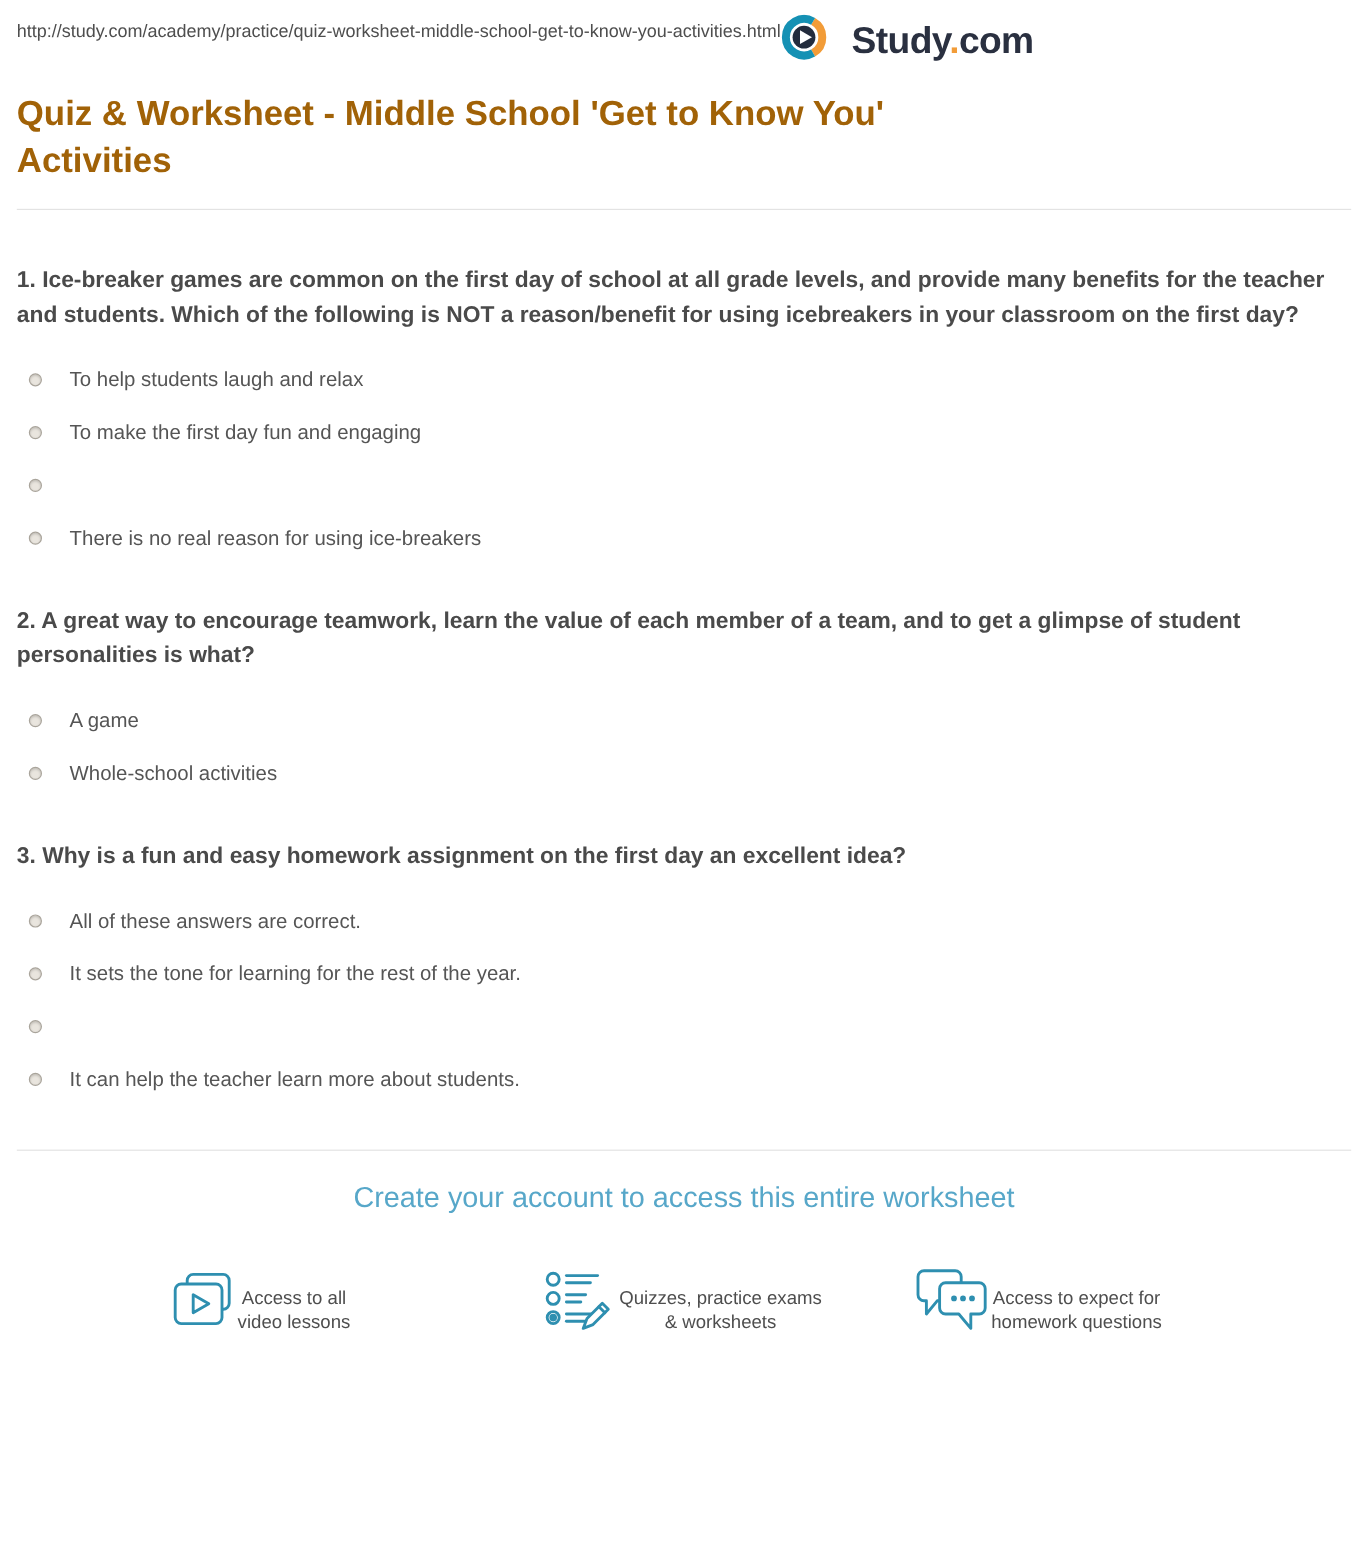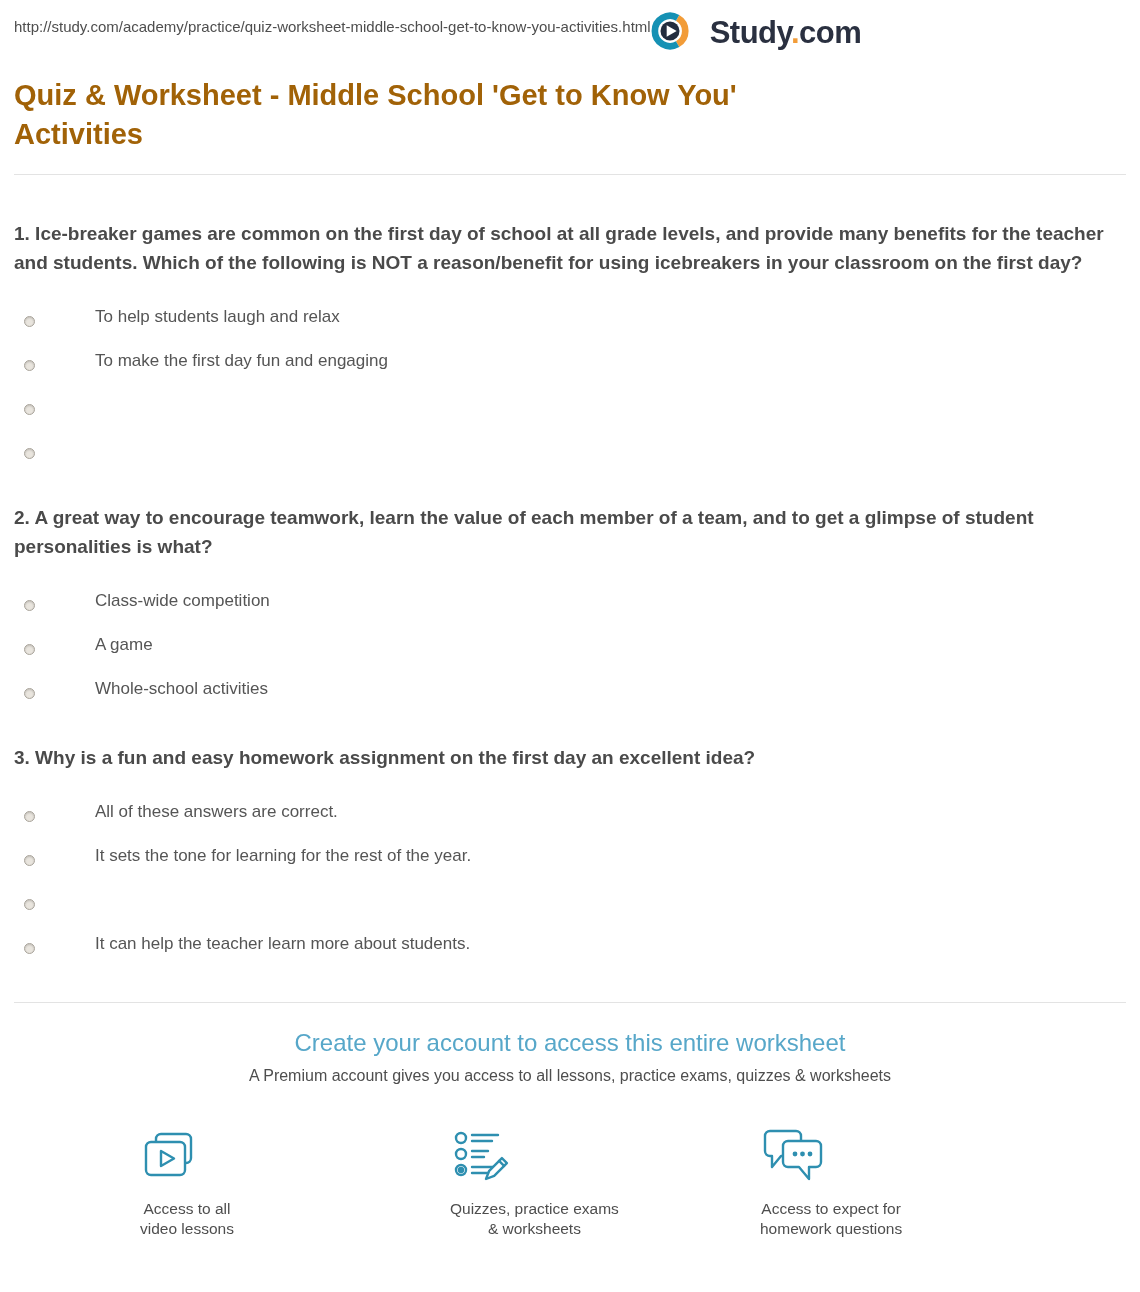--- a/index.html
+++ b/index.html
@@ -14,36 +14,36 @@
   .logo { display:flex; align-items:center; gap:21px; }
   .logo-text { font-size:31px; font-weight:700; color:#2a3040; letter-spacing:-0.5px; }
   .logo-text .dot { color:#f29c38; }
 
   .page-title { margin:24px 14px 0; font-size:29px; font-weight:700; color:#a16207; line-height:39px; max-width:800px; }
   .title-divider { margin:20px 14px 0; border-bottom:1px solid #e3e3e3; }
 
   .question-block { margin:0 14px; }
   .question-text { margin-top:44px; font-size:19px; font-weight:700; color:#4a4a4a; line-height:29px; }
   .options { margin-top:6px; }
-  .option-row { display:flex; align-items:flex-end; padding-top:23px; padding-left:10px; height:44px; cursor:pointer;gap:37px; }
+  .option-row { display:flex; align-items:center; padding-top:23px; padding-left:10px; height:44px; cursor:pointer; }
   .radio {
     flex:0 0 auto; width:11px; height:11px; border-radius:50%;
     border:1px solid #a9a49b; background:#e9e5de;
     box-shadow: inset 0 1px 2px rgba(0,0,0,.18);
     margin-right:23px;
   }
   .option-label { font-size:17px; color:#555; }
 
   .cta-divider { margin:48px 14px 0; border-bottom:1px solid #e3e3e3; }
   .cta { text-align:center; padding-top:26px; }
   .cta-heading { font-size:24px; font-weight:400; color:#57a7c9; }
   .cta-sub { margin-top:10px; font-size:16px; color:#4e4e4e; }
 
   .features { display:flex; justify-content:center; margin-top:36px; }
-  .feature { width:240px; display:flex; flex-direction:column; align-items:flex-start; }
+  .feature { width:240px; display:flex; flex-direction:row; align-items:flex-end; }
   .feature + .feature { margin-left:70px; }
   .feature-icon { height:64px; display:flex; align-items:flex-end; justify-content:center; }
   .feature-label { margin-top:14px; font-size:15.5px; color:#4e4e4e; line-height:20px; text-align:center; }
 </style>
 </head>
 <body>
 
 <div class="header">
   <div class="url">http://study.com/academy/practice/quiz-worksheet-middle-school-get-to-know-you-activities.html</div>
   <div class="logo">
@@ -71,31 +71,28 @@
     </div>
     <div class="option-row">
       <span class="radio"></span>
       <span class="option-label">To make the first day fun and engaging</span>
     </div>
     <div class="option-row">
       <span class="radio"></span>
     </div>
     <div class="option-row">
       <span class="radio"></span>
+      <span class="option-label">There is no real reason for using ice-breakers</span>
     </div>
   </div>
 </div>
 
 <div class="question-block">
   <div class="question-text">2. A great way to encourage teamwork, learn the value of each member of a team, and to get a glimpse of student personalities is what?</div>
   <div class="options">
-    <div class="option-row">
-      <span class="radio"></span>
-      <span class="option-label">Class-wide competition</span>
-    </div>
     <div class="option-row">
       <span class="radio"></span>
       <span class="option-label">A game</span>
     </div>
     <div class="option-row">
       <span class="radio"></span>
       <span class="option-label">Whole-school activities</span>
     </div>
   </div>
 </div>
@@ -118,21 +115,20 @@
       <span class="radio"></span>
       <span class="option-label">It can help the teacher learn more about students.</span>
     </div>
   </div>
 </div>
 
 <div class="cta-divider"></div>
 
 <div class="cta">
   <div class="cta-heading">Create your account to access this entire worksheet</div>
-  <div class="cta-sub">A Premium account gives you access to all lessons, practice exams, quizzes &amp; worksheets</div>
 
   <div class="features">
     <div class="feature">
       <div class="feature-icon">
         <svg width="58" height="56" viewBox="0 0 58 56" fill="none" stroke="#2e8fb0" stroke-width="2.4" stroke-linejoin="round" stroke-linecap="round">
           <rect x="16" y="5" width="35" height="29" rx="5"></rect>
           <rect x="6" y="13" width="39" height="33" rx="5" fill="#ffffff"></rect>
           <path d="M21 22 L21 37 L34 29.5 Z" fill="none"></path>
         </svg>
       </div>

